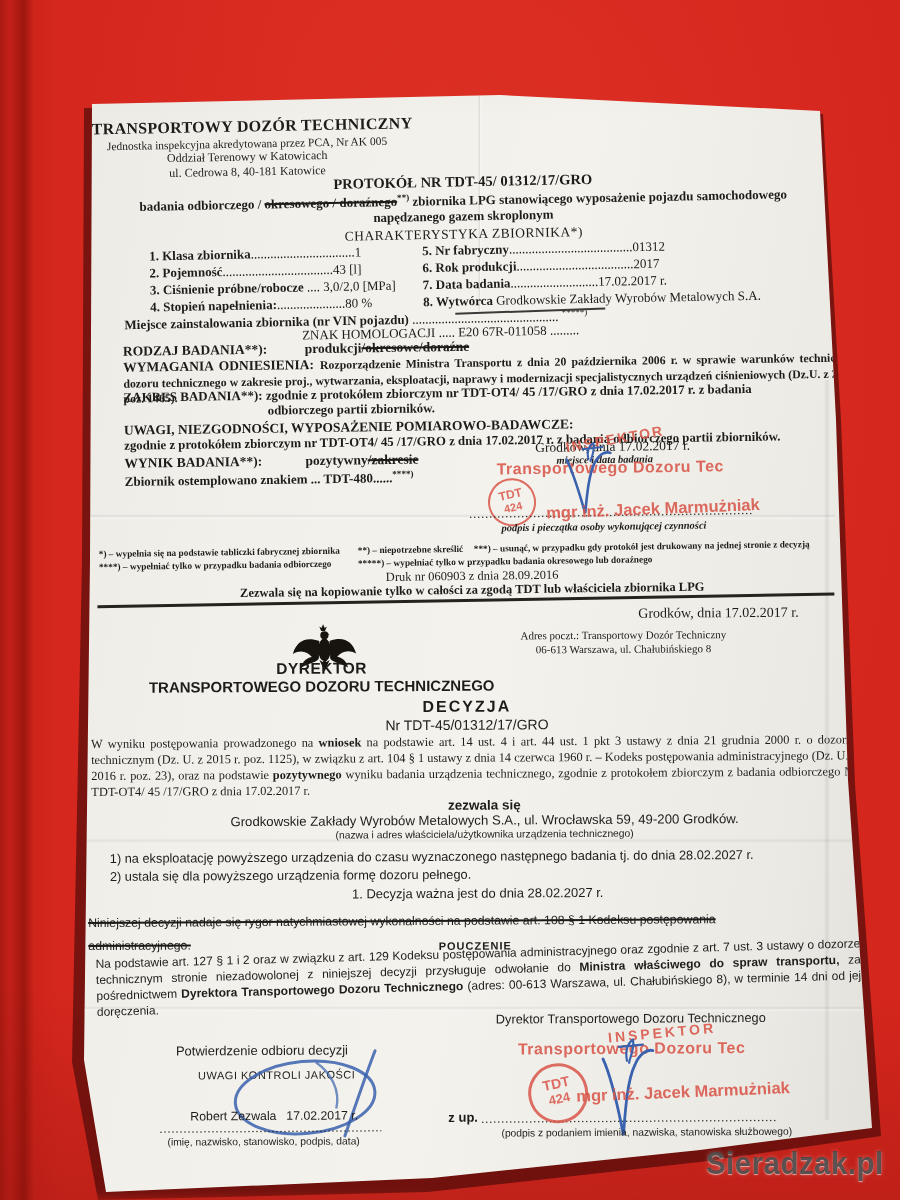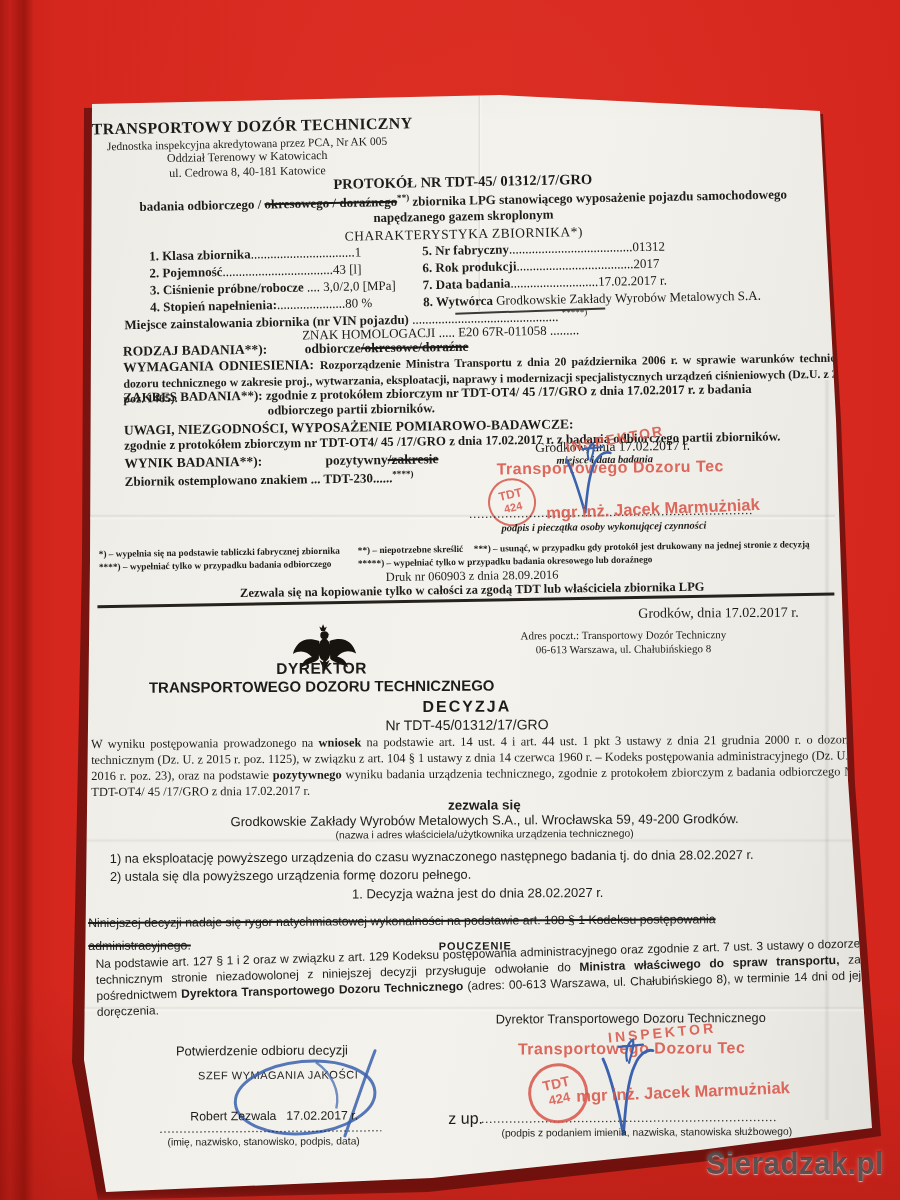--- a/index.html
+++ b/index.html
@@ -108,46 +108,46 @@
         <span>ZNAK HOMOLOGACJI</span>
         <span>.....</span>
         <span>E20 67R-011058</span>
         <span>.........</span>
       </div>
     </div>
 
     <div class="gB">
       <div class="abs ser nw" style="left:124px;top:344px;font-size:13.5px;">
         <span class="b">RODZAJ BADANIA**):</span>
-        <span class="b" style="margin-left:34px;">odbiorcze</span><span class="b st">/okresowe/doraźne</span>
+        <span class="b" style="margin-left:34px;">produkcji</span><span class="b st">/okresowe/doraźne</span>
       </div>
 
       <div class="abs ser j" style="left:124px;top:360px;width:742px;line-height:14.5px;">
         <span class="b" style="font-size:13.5px;">WYMAGANIA ODNIESIENIA:</span>
         <span class="b" style="font-size:11.8px;">Rozporządzenie Ministra Transportu z dnia 20 października 2006 r. w sprawie warunków technicznych dozoru technicznego w zakresie proj., wytwarzania, eksploatacji, naprawy i modernizacji specjalistycznych urządzeń ciśnieniowych (Dz.U. z 2014 r. poz. 1465).</span>
       </div>
 
       <div class="abs ser nw" style="left:124px;top:390px;font-size:13px;">
         <span class="b">ZAKRES BADANIA**):</span>
         <span class="b" style="font-size:12.8px;">zgodnie z protokółem zbiorczym nr TDT-OT4/ 45 /17/GRO z dnia 17.02.2017 r. z badania</span>
       </div>
       <div class="abs ser b nw" style="left:268px;top:406px;font-size:12.8px;">odbiorczego partii zbiorników.</div>
 
       <div class="abs ser b nw" style="left:124px;top:423px;font-size:13.5px;">UWAGI, NIEZGODNOŚCI, WYPOSAŻENIE POMIAROWO-BADAWCZE:</div>
       <div class="abs ser b nw" style="left:124px;top:439px;font-size:12.8px;">zgodnie z protokółem zbiorczym nr TDT-OT4/ 45 /17/GRO z dnia 17.02.2017 r. z badania odbiorczego partii zbiorników.</div>
 
       <div class="abs ser nw" style="left:124px;top:456px;font-size:13.5px;">
         <span class="b">WYNIK BADANIA**):</span>
-        <span class="b" style="margin-left:60px;">pozytywny</span><span class="b st">/zakresie</span>
+        <span class="b" style="margin-left:40px;">pozytywny</span><span class="b st">/zakresie</span>
       </div>
 
       <div class="abs ser b nw" style="left:124px;top:473px;font-size:13px;">
         <span>Zbiornik ostemplowano znakiem</span>
         <span>...</span>
-        <span>TDT-230</span><span>......</span><span class="sup">****)</span>
+        <span>TDT-480</span><span>......</span><span class="sup">****)</span>
       </div>
 
       <div class="abs ser nw" style="left:535px;top:446px;font-size:13.5px;">Grodków, dnia 17.02.2017 r.</div>
       <div class="abs ser i b nw" style="left:556px;top:461px;font-size:10.5px;">miejsce i data badania</div>
       <div class="abs stamp red nw" style="left:565px;top:438px;font-size:14px;letter-spacing:2px;transform:rotate(-9deg);">INSPEKTOR</div>
       <div class="abs stamp red nw" style="left:496px;top:466px;font-size:16px;letter-spacing:.5px;">Transportowego Dozoru Tec</div>
       <div class="circ" style="left:487px;top:484px;width:44px;height:44px;transform:rotate(-12deg);">
         <div style="font-size:12px;margin-top:7px;">TDT</div>
         <div style="font-size:11px;">424</div>
       </div>
@@ -211,34 +211,34 @@
 
       <div class="abs sans j" style="left:95px;top:956px;width:765px;font-size:12px;line-height:16px;transform:rotate(-1.2deg);transform-origin:0 0;">
         <span>Na podstawie art. 127 § 1 i 2 oraz w związku z art. 129 Kodeksu postępowania administracyjnego oraz zgodnie z art. 7 ust. 3 ustawy o dozorze technicznym stronie niezadowolonej z niniejszej decyzji przysługuje odwołanie do </span><span class="b">Ministra właściwego do spraw transportu,</span><span> za pośrednictwem </span><span class="b">Dyrektora Transportowego Dozoru Technicznego</span><span> (adres: 00-613 Warszawa, ul. Chałubińskiego 8), w terminie 14 dni od jej doręczenia.</span>
       </div>
 
       <div class="abs sans nw" style="left:495px;top:1014px;font-size:12.8px;">Dyrektor Transportowego Dozoru Technicznego</div>
       <div class="abs stamp red nw" style="left:607px;top:1028px;font-size:14px;letter-spacing:3px;transform:rotate(-5deg);">INSPEKTOR</div>
       <div class="abs stamp red nw" style="left:517px;top:1043px;font-size:16px;letter-spacing:.5px;">Transportowego Dozoru Tec</div>
 
       <div class="abs sans nw" style="left:175px;top:1044px;font-size:13px;">Potwierdzenie odbioru decyzji</div>
-      <div class="abs sans nw" style="left:197px;top:1070px;font-size:11px;letter-spacing:.5px;">SZEF WYMAGANIA JAKOŚCI</div>
+      <div class="abs sans nw" style="left:197px;top:1070px;font-size:11px;letter-spacing:.5px;">UWAGI KONTROLI JAKOŚCI</div>
 
       <svg class="abs" style="left:222px;top:1052px;transform:rotate(-5deg);" width="180" height="95" viewBox="0 0 180 95">
         <ellipse cx="82" cy="46" rx="70" ry="36" stroke="#3a62ae" stroke-width="3" fill="none" opacity=".85"></ellipse>
         <path d="M118 88 C130 62 144 30 156 6" stroke="#3a62ae" stroke-width="3" fill="none" stroke-linecap="round" opacity=".85"></path>
         <path d="M96 12 C110 24 118 42 112 60" stroke="#3a62ae" stroke-width="2.4" fill="none" opacity=".7"></path>
       </svg>
 
       <div class="abs sans nw" style="left:189px;top:1110px;font-size:12.3px;">Robert Zezwala</div>
       <div class="abs sans nw" style="left:285px;top:1110px;font-size:12.3px;">17.02.2017 r.</div>
       <div class="abs ser dots nw" style="left:158px;top:1122px;width:222px;overflow:hidden;font-size:12px;">........................................................</div>
       <div class="abs sans nw" style="left:166px;top:1137px;font-size:10.3px;">(imię, nazwisko, stanowisko, podpis, data)</div>
 
-      <div class="abs sans nw" style="left:447px;top:1112px;font-size:16px;">z up.</div>
+      <div class="abs sans nw" style="left:447px;top:1112px;font-size:13px;font-weight:bold;">z up.</div>
       <div class="abs ser dots nw" style="left:480px;top:1114px;width:322px;overflow:hidden;font-size:12px;">..........................................................................</div>
 
       <div class="circ" style="left:527px;top:1066px;width:54px;height:54px;transform:rotate(-12deg);border-width:3px;">
         <div style="font-size:14px;margin-top:9px;">TDT</div>
         <div style="font-size:13px;">424</div>
       </div>
       <svg class="abs" style="left:580px;top:1040px;" width="90" height="110" viewBox="0 0 90 110">
         <path d="M22 22 C32 44 38 78 42 98 C44 74 46 44 54 28 C58 18 66 12 72 14" stroke="#3a62ae" stroke-width="2.8" fill="none" stroke-linecap="round"></path>
         <path d="M46 24 C44 14 47 6 52 3 C54 10 50 18 48 26 M38 10 L62 8" stroke="#3a62ae" stroke-width="2.2" fill="none" stroke-linecap="round"></path>
       </svg>

